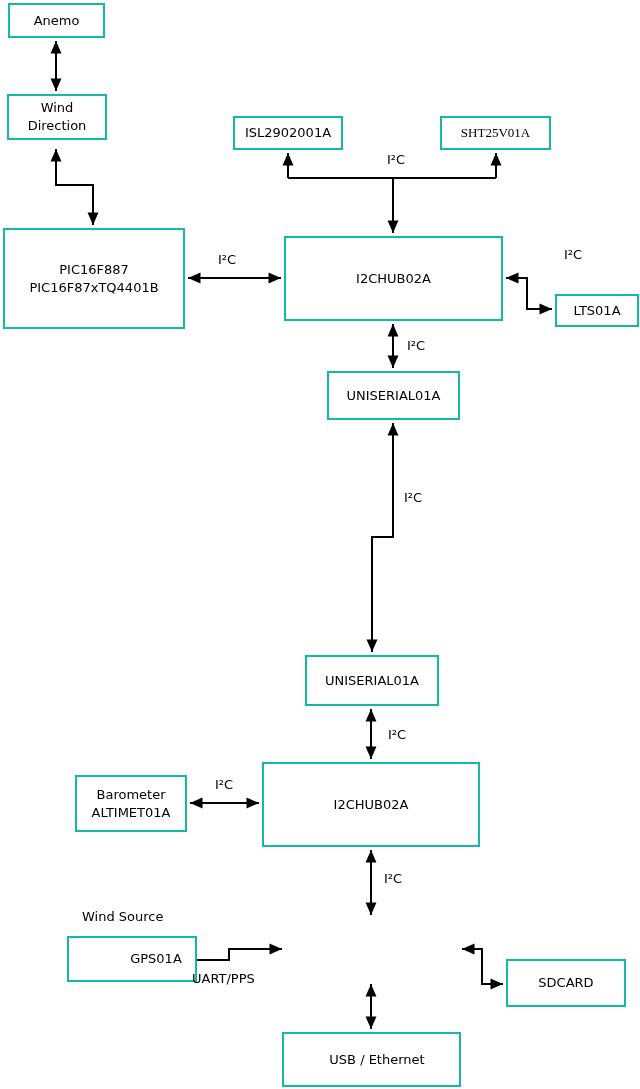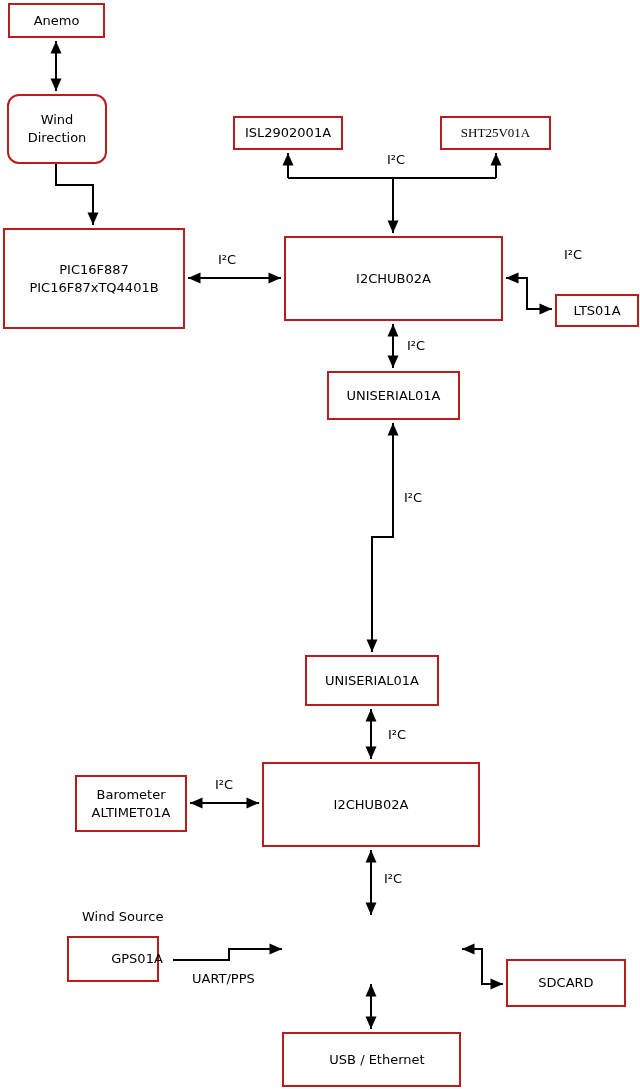--- a/index.html
+++ b/index.html
@@ -13,21 +13,21 @@
     height: 1089px;
     background: #ffffff;
     font-family: "DejaVu Sans", sans-serif;
     color: #000000;
     overflow: hidden;
   }
   .node {
     position: absolute;
     box-sizing: border-box;
     background: #ffffff;
-    border: 2px solid #b91c1c;
+    border: 2px solid #14b8a6;
     display: flex;
     flex-direction: column;
     align-items: center;
     justify-content: center;
     text-align: center;
     font-size: 13px;
     line-height: 1.35;
     z-index: 2;
   }
   .edge-label {
@@ -103,21 +103,21 @@
     </g>
     <g>
       <polyline points="371,984 371,1029" marker-start="url(#ah)" marker-end="url(#ah)"></polyline>
     </g>
   </svg>
 
   <div class="node" style="left:8px; top:3px; width:97px; height:35px;">
     <span>Anemo</span>
   </div>
 
-  <div class="node" style="left:7px; top:94px; width:100px; height:70px;border-radius:12px;">
+  <div class="node" style="left:7px; top:94px; width:100px; height:46px;">
     <span>Wind</span>
     <span>Direction</span>
   </div>
 
   <div class="node" style="left:3px; top:228px; width:182px; height:101px;">
     <span>PIC16F887</span>
     <span>PIC16F87xTQ4401B</span>
   </div>
 
   <div class="node" style="left:233px; top:116px; width:110px; height:34px;">
@@ -147,21 +147,21 @@
   <div class="node" style="left:262px; top:762px; width:218px; height:85px;">
     <span>I2CHUB02A</span>
   </div>
 
   <div class="node" style="left:75px; top:775px; width:112px; height:57px;">
     <span>Barometer</span>
     <span>ALTIMET01A</span>
   </div>
 
 
-  <div class="node" style="left:67px; top:936px; width:92px; height:46px;padding-left:48px;">
+  <div class="node" style="left:67px; top:936px; width:130px; height:46px;padding-left:48px;">
     <span>GPS01A</span>
   </div>
 
   <div class="node" style="left:506px; top:959px; width:120px; height:48px;">
     <span>SDCARD</span>
   </div>
 
   <div class="node" style="left:282px; top:1032px; width:179px; height:55px;padding-left:11px;">
     <span>USB / Ethernet</span>
   </div>

